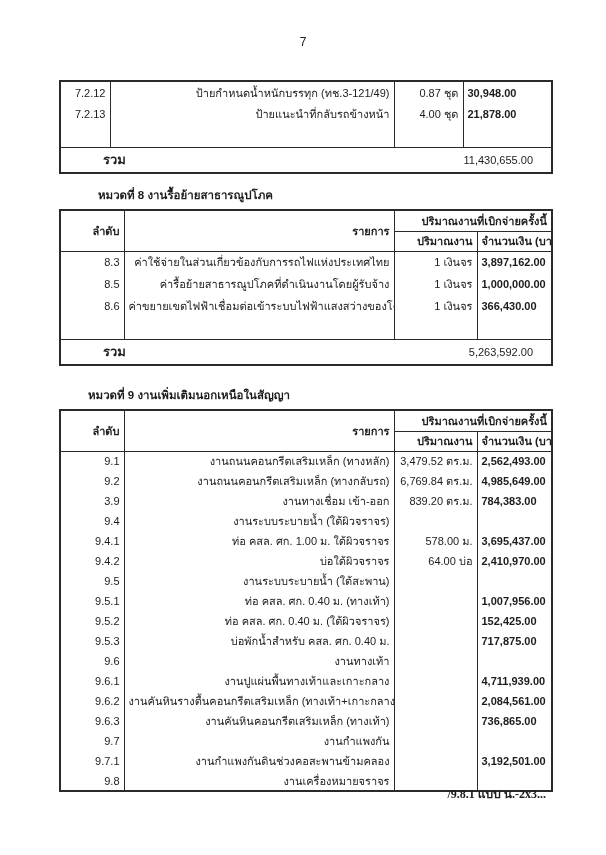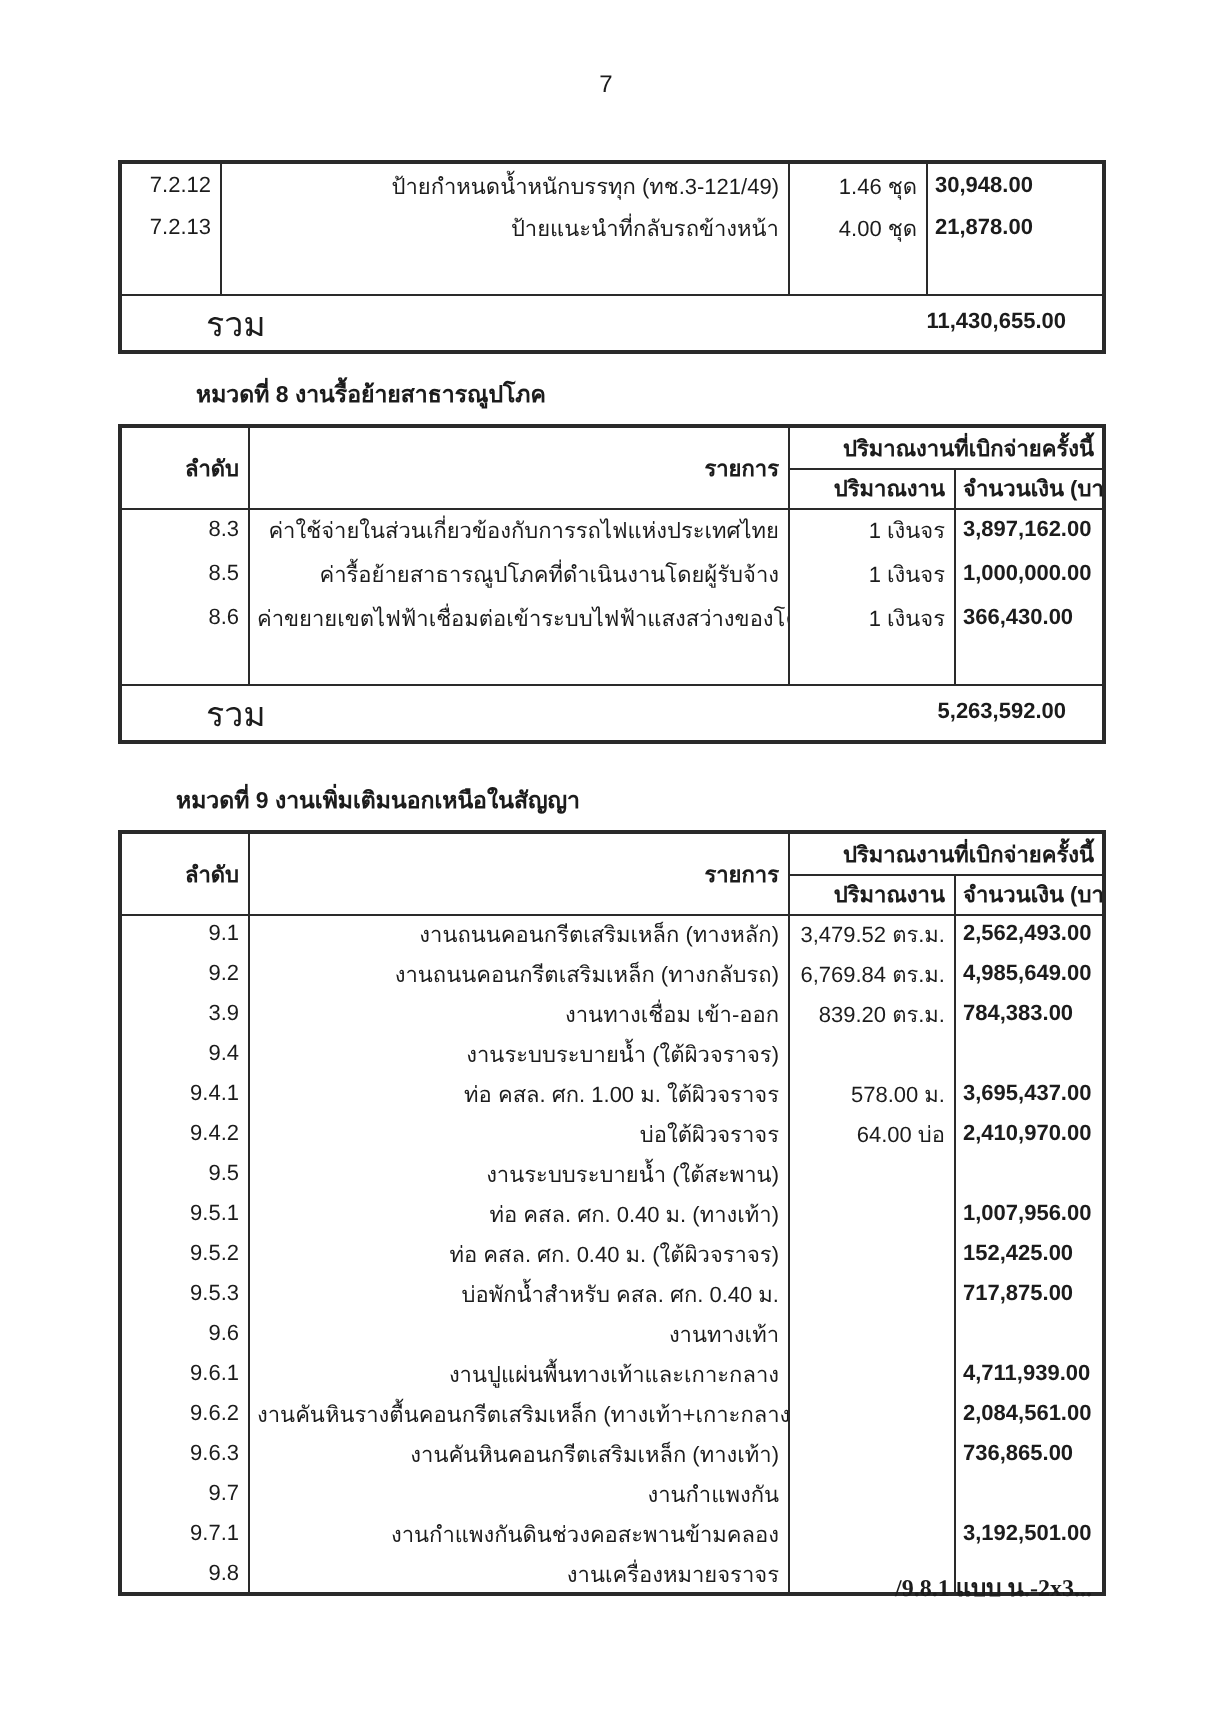--- a/index.html
+++ b/index.html
@@ -57,22 +57,22 @@
   table.t2 tr.filler-row td { height: 12px; }
 
   tr.total-row td {
     border-top: 1.5px solid #2a2a2a;
     border-left: none; border-right: none;
     height: 24px;
   }
   .total-wrap {
     display: flex; justify-content: space-between; align-items: center;
   }
-  .total-label { font-weight: normal; padding-left: 38px; font-size: 17px; }
-  .total-amount { font-size: 11px; padding-right: 14px; font-weight: bold; }
+  .total-label { font-weight: bold; padding-left: 38px; font-size: 13px; }
+  .total-amount { font-size: 11px; padding-right: 14px; }
 
   .section-title {
     font-size: 11.5px;
     font-weight: bold;
     margin-left: 29px;
     height: 18px;
     line-height: 18px;
   }
   .mt-table1 { margin-top: 30px; }
   .mt-sec8   { margin-top: 12px; margin-left: 39px; }
@@ -102,21 +102,21 @@
         <col style="width:50px">
           <col style="width:284px">
           <col style="width:69px">
           <col style="width:89px">
       </colgroup>
       <tbody>
 
           <tr>
             <td class="c-no">7.2.12</td>
             <td class="c-item">ป้ายกำหนดน้ำหนักบรรทุก (ทช.3-121/49)</td>
-            <td class="c-qty">1.46 ชุด</td>
+            <td class="c-qty">0.87 ชุด</td>
             <td class="c-amt">30,948.00</td>
           </tr>
 
           <tr>
             <td class="c-no">7.2.13</td>
             <td class="c-item">ป้ายแนะนำที่กลับรถข้างหน้า</td>
             <td class="c-qty">4.00 ชุด</td>
             <td class="c-amt">21,878.00</td>
           </tr>
         </tbody>

